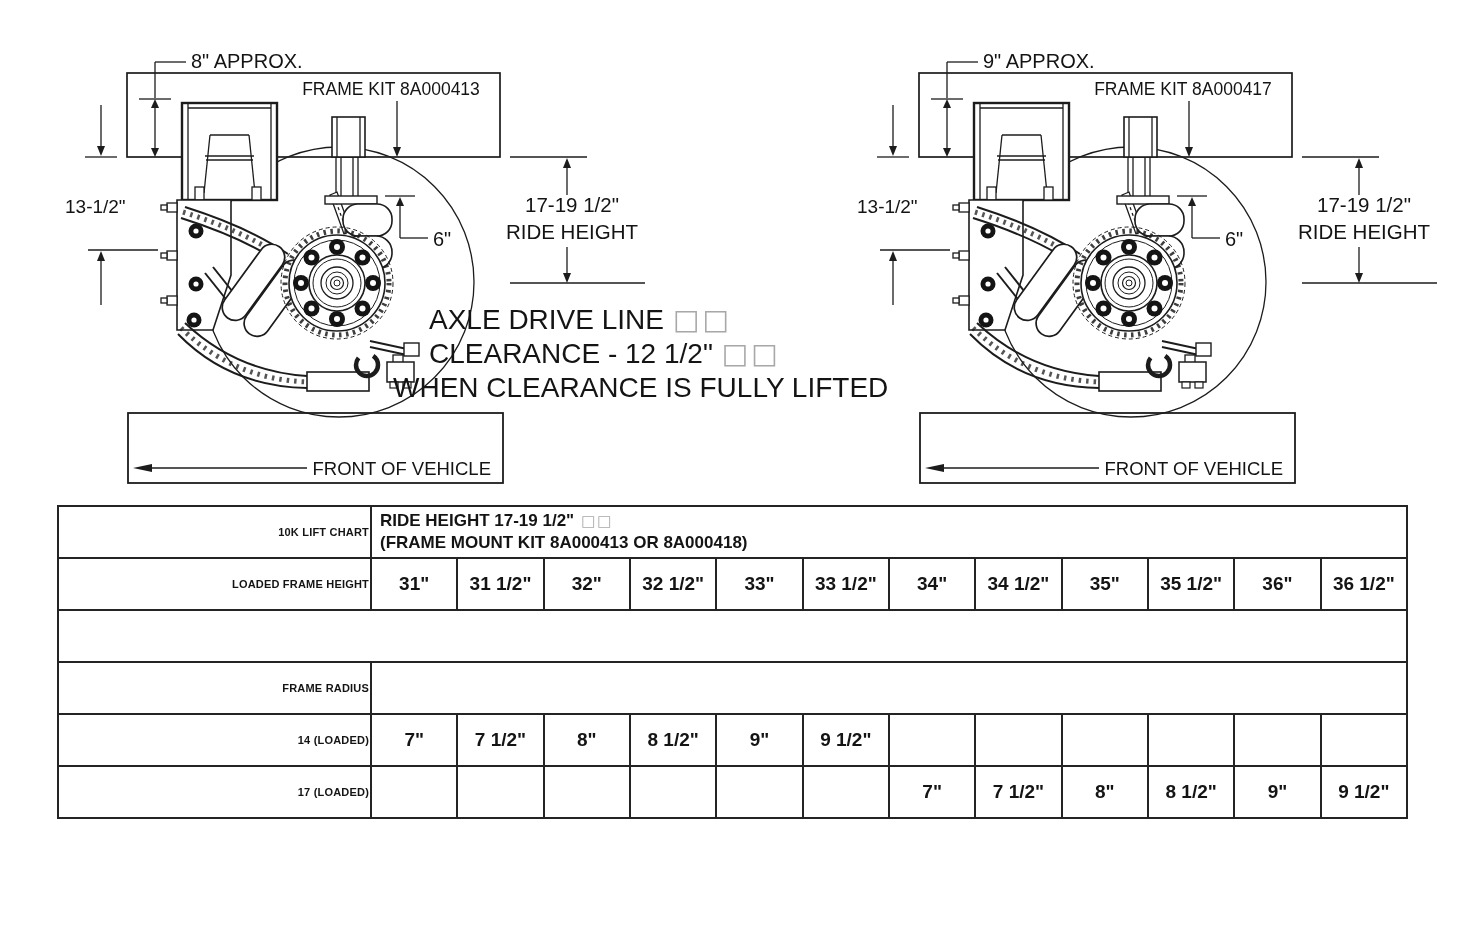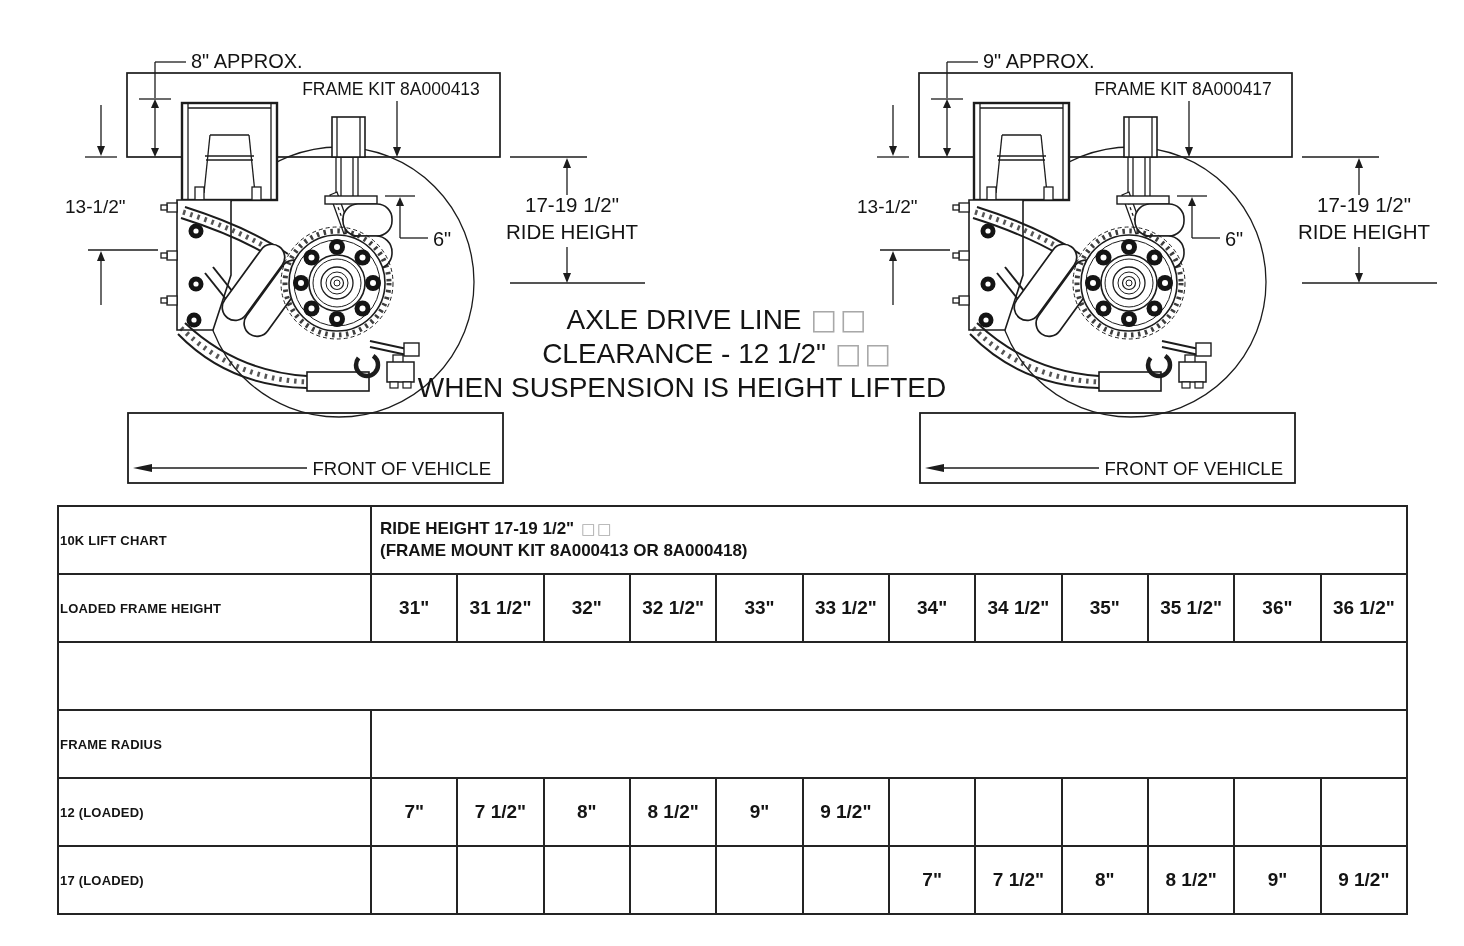--- a/index.html
+++ b/index.html
@@ -1,36 +1,36 @@
 <!DOCTYPE html>
 <html><head>
 <meta charset="utf-8">
 <style>
   html,body{margin:0;padding:0;background:#fff}
   .canvas{position:relative;width:1464px;height:946px;background:#ffffff;overflow:hidden;
           font-family:"Liberation Sans",sans-serif;color:#141414}
   .drawing{position:absolute;width:620px;height:460px;top:35px}
   .drawing svg text{font-family:"Liberation Sans",sans-serif;fill:#141414}
-  .center-note{position:absolute;left:393px;top:303px;width:578px;text-align:center;
+  .center-note{position:absolute;left:393px;top:303px;width:578px;
                font-size:28px;line-height:34px;white-space:nowrap}
   .center-note .shift{position:relative;left:36px}
   .tofu{color:#a8a8a8;letter-spacing:3px;margin-left:9px;font-weight:400;
         font-family:"DejaVu Sans",sans-serif}
   table.lift{position:absolute;left:57px;top:505px;width:1351px;border-collapse:collapse;
              table-layout:fixed;background:#fff}
   .lift td{border:2px solid #242424;overflow:hidden}
-  .lift td.lbl{font-weight:bold;font-size:13px;text-align:left;letter-spacing:.2px}
+  .lift td.lbl{font-weight:bold;font-size:11px;text-align:right;letter-spacing:.2px}
   .lift td.val{font-weight:bold;font-size:19px;text-align:center}
   .lift td.hdr{font-weight:bold;font-size:17px;text-align:left;padding:3px 8px;line-height:22px}
   .lift td.hdr .tofu{font-size:15px;letter-spacing:2px;margin-left:7px}
   tr.r-top{height:52px}
   tr.r-cols{height:51px}
   tr.r-gap td{height:9px;padding:0}
   tr.r-tire{height:54px}
-  .lift tbody tr{height:68px}
+  .lift tbody tr{height:52px}
 </style>
 </head>
 <body>
 
 <div class="canvas">
 
   <div class="drawing" style="left:55px">
   <svg viewBox="0 0 620 460" width="620" height="460" fill="none" stroke="#1c1c1c" stroke-width="1.3">
 
     <g>
@@ -349,21 +349,21 @@
       <line x1="252" y1="433" x2="96" y2="433"></line>
       <polygon points="97,429 97,437 78,433" fill="#1c1c1c" stroke="none"></polygon>
       <text x="436" y="440" text-anchor="end" font-size="18.5" stroke="none" fill="#141414">FRONT OF VEHICLE</text>
     </g>
   </svg>
 </div>
 
   <div class="center-note">
     <div class="shift"><span>AXLE DRIVE LINE</span><span class="tofu">□□</span></div>
     <div class="shift"><span>CLEARANCE - 12 1/2"</span><span class="tofu">□□</span></div>
-    <div><span>WHEN SUSPENSION IS HEIGHT LIFTED</span></div>
+    <div><span>WHEN CLEARANCE IS FULLY LIFTED</span></div>
   </div>
 
   <table class="lift">
     <colgroup>
       <col style="width:313px">
       <col span="12">
     </colgroup>
     <tbody>
         <tr class="r-top">
       <td class="lbl">10K LIFT CHART</td>
@@ -390,21 +390,21 @@
     <tr class="r-gap">
           <td colspan="13"></td>
         </tr>
     <tr class="r-tire">
       <td class="lbl">FRAME RADIUS</td>
       <td colspan="12"></td>
     </tr>
     </tbody>
       <tbody>
         <tr>
-          <td class="lbl">12 (LOADED)</td>
+          <td class="lbl">14 (LOADED)</td>
           <td class="val">7"</td>
           <td class="val">7 1/2"</td>
           <td class="val">8"</td>
           <td class="val">8 1/2"</td>
           <td class="val">9"</td>
           <td class="val">9 1/2"</td>
           <td class="val"></td>
           <td class="val"></td>
           <td class="val"></td>
           <td class="val"></td>

